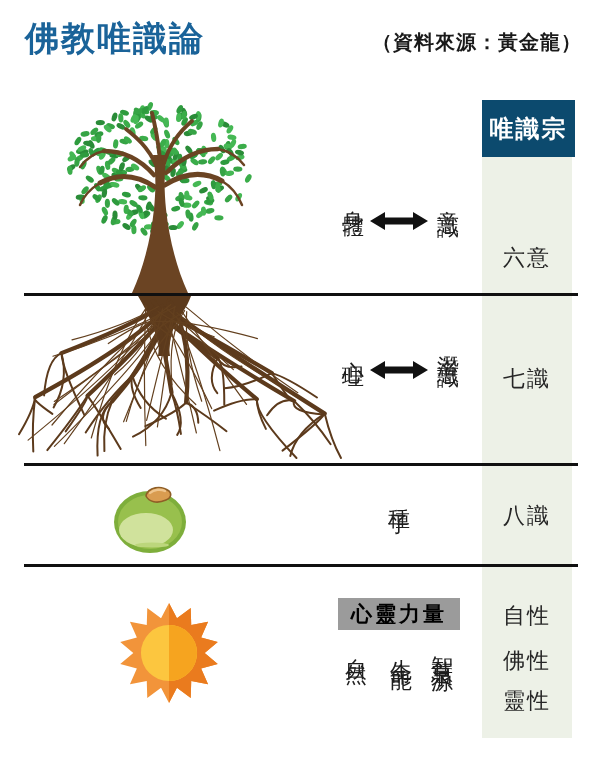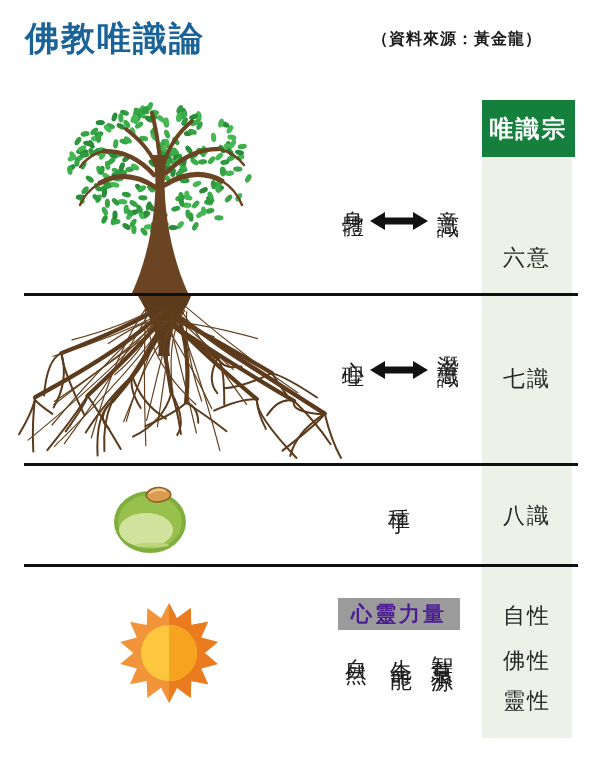--- a/index.html
+++ b/index.html
@@ -1,39 +1,39 @@
 <!DOCTYPE html>
 <html><head>
 <meta charset="utf-8">
 <style>
   * { margin:0; padding:0; box-sizing:border-box; }
   body { background:#fff; font-family:"Liberation Sans","DejaVu Sans",sans-serif; }
   .canvas { position:relative; width:600px; height:754px; background:#ffffff; overflow:hidden; }
 
   .page-title { position:absolute; left:25px; top:16px; font-size:34px; font-weight:bold;
                 color:#1A6399; letter-spacing:2px; }
-  .source-note { position:absolute; left:372px; top:29px; font-size:16px; font-weight:bold;
+  .source-note { position:absolute; left:372px; top:29px; font-size:20px; font-weight:bold;
                  color:#1a1a1a; letter-spacing:1px; }
 
   .column-bg { position:absolute; left:482px; top:155px; width:90px; height:583px; background:#EDF1E7; }
-  .column-header { position:absolute; left:482px; top:100px; width:93px; height:57px; background:#15803d;
+  .column-header { position:absolute; left:482px; top:100px; width:93px; height:57px; background:#0c4a6e;
                    color:#ffffff; font-size:24px; font-weight:bold; letter-spacing:2px;
                    display:flex; align-items:center; justify-content:center; }
   .col-label { position:absolute; left:482px; width:90px; text-align:center;
                font-size:22px; color:#262626; letter-spacing:2px; }
 
   .divider { position:absolute; left:24px; width:554px; height:3px; background:#101010; }
 
   .vtext { position:absolute; writing-mode:vertical-rl; text-orientation:upright;
            font-size:22px; line-height:1; letter-spacing:5px; color:#1e1e1e; }
 
   .arrow-icon { position:absolute; }
 
   .highlight-box { position:absolute; left:338px; top:598px; width:122px; height:32px;
-                   background:#9B9B9B; color:#4c1d95; font-size:21px; font-weight:bold;
+                   background:#9B9B9B; color:#000000; font-size:21px; font-weight:bold;
                    letter-spacing:3px; display:flex; align-items:center; justify-content:center;text-align:center; }
 
   .illus { position:absolute; }
 </style>
 </head>
 <body>
 
 <div class="canvas">
 
   <div class="page-title">佛教唯識論</div>

